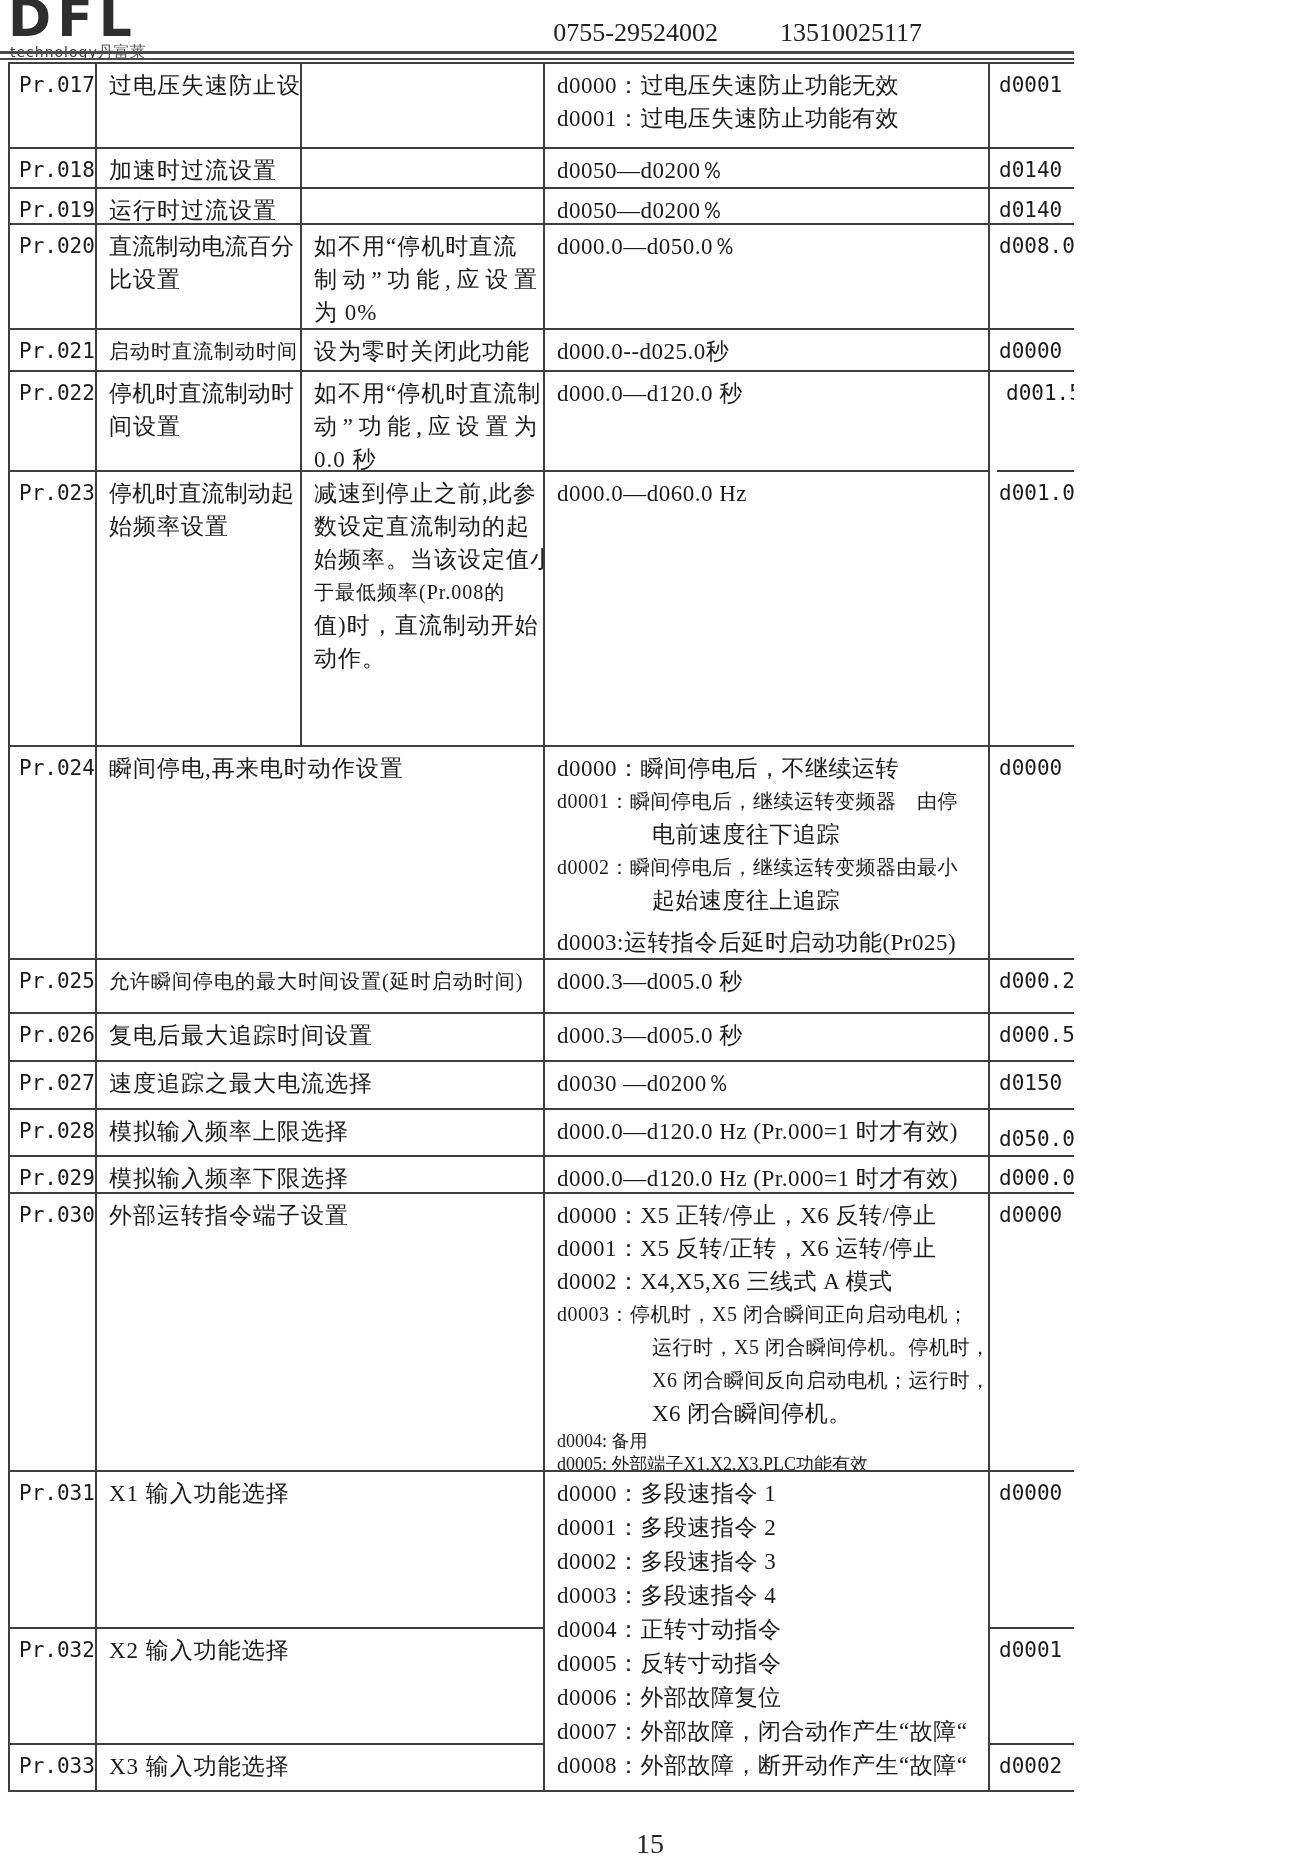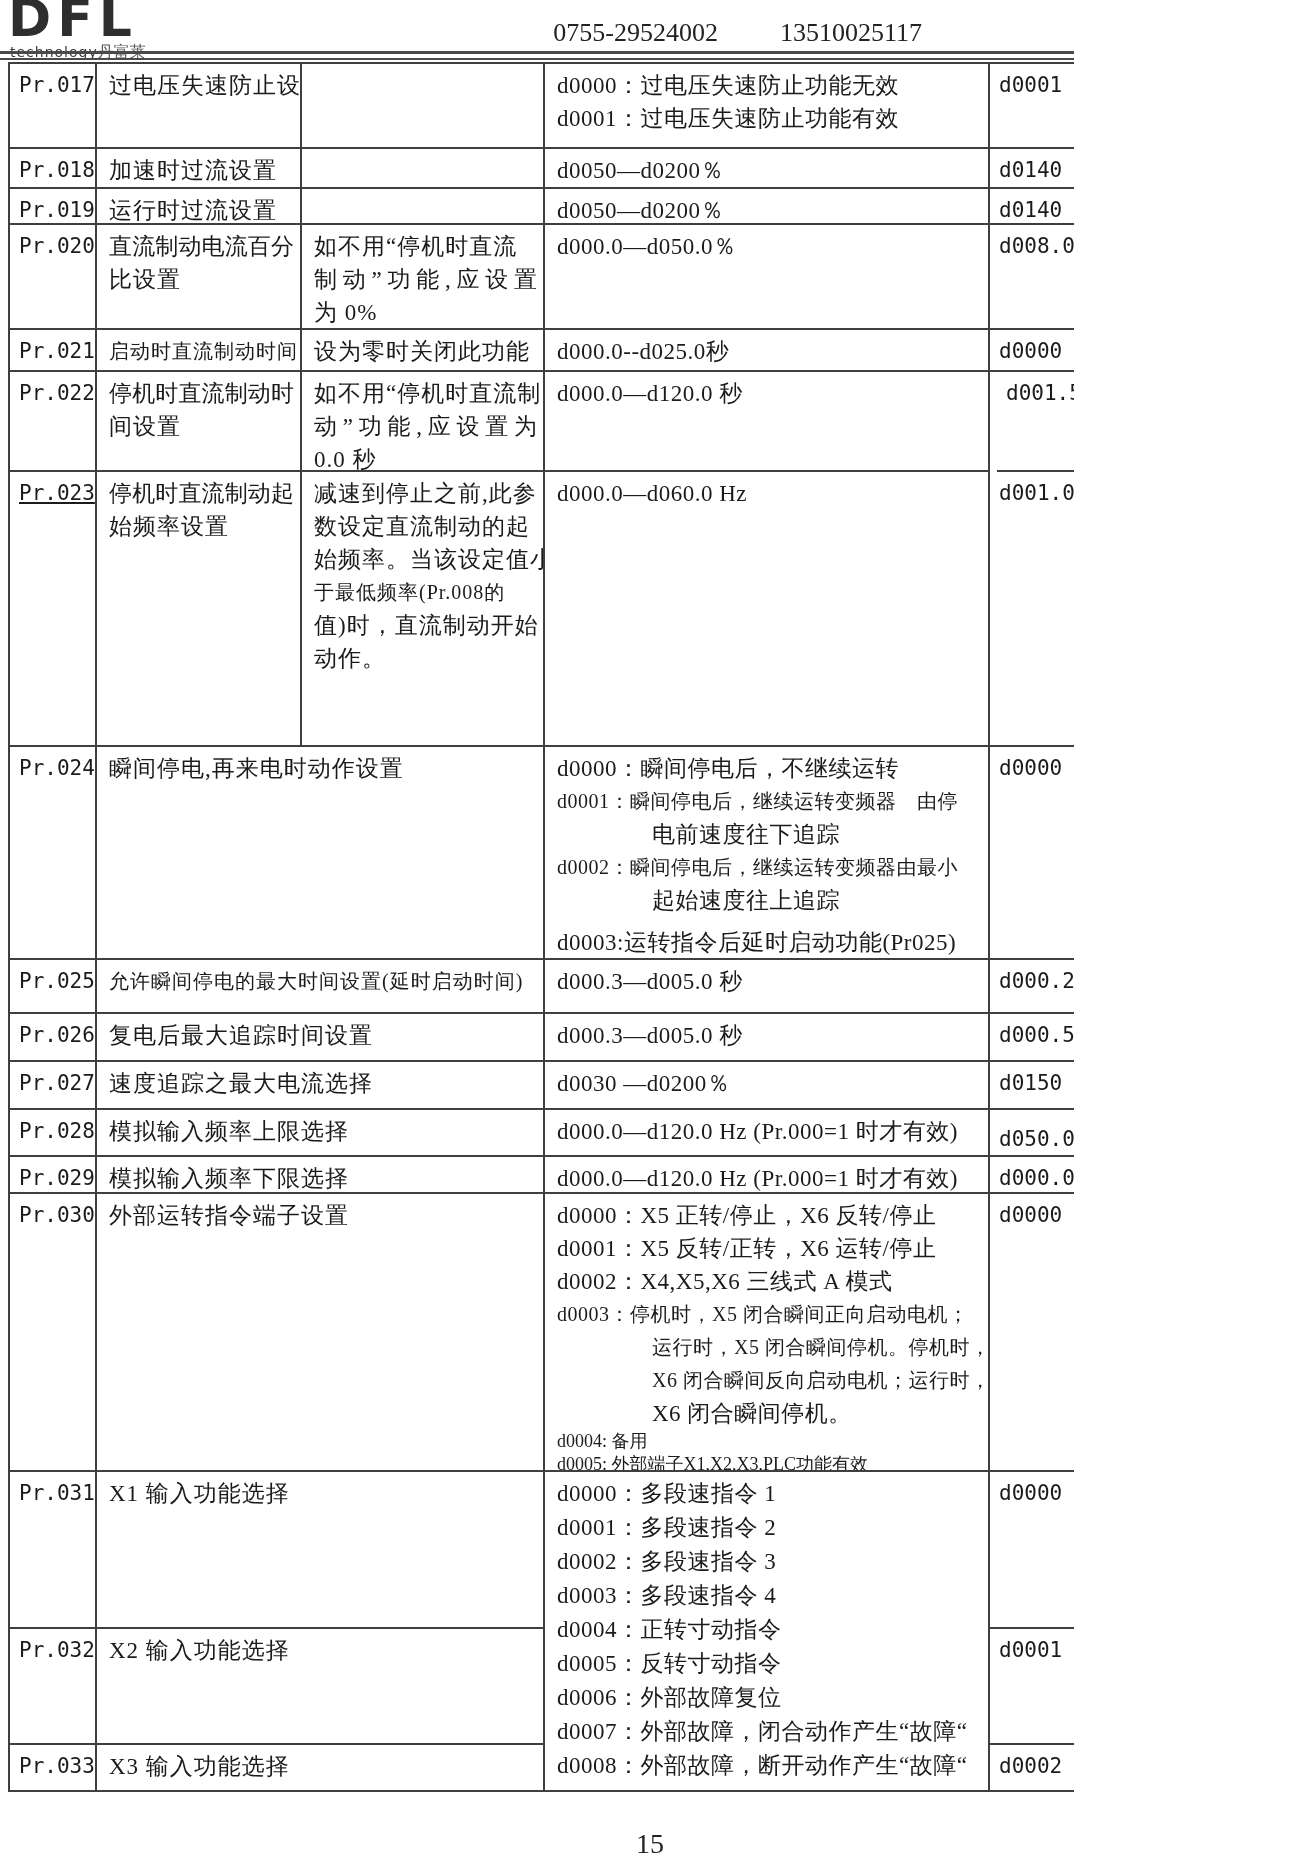--- a/index.html
+++ b/index.html
@@ -120,21 +120,21 @@
       </div>
       <div class="cell nt" style="grid-area: 6 / 3 / span 1;">
         <div class="line">如不用“停机时直流制</div>
         <div class="line j">动”功能,应设置为</div>
         <div class="line">0.0 秒</div>
       </div>
       <div class="cell ds" style="grid-area: 6 / 4 / span 1;">
         <div class="line">d000.0—d120.0 秒</div>
       </div>
       <div class="cell df nr" style="grid-area: 6 / 5 / span 1; margin-left: 7px;">d001.5</div>
-      <div class="cell id" style="grid-area: 7 / 1 / span 1; text-decoration: underline;">Pr.023</div>
+      <div class="cell id" style="grid-area: 7 / 1 / span 1;">Pr.023</div>
       <div class="cell nm" style="grid-area: 7 / 2 / span 1;">
         <div class="line j">停机时直流制动起</div>
         <div class="line">始频率设置</div>
       </div>
       <div class="cell nt" style="grid-area: 7 / 3 / span 1;">
         <div class="line">减速到停止之前,此参</div>
         <div class="line">数设定直流制动的起</div>
         <div class="line">始频率。当该设定值小</div>
         <div class="line fit">于最低频率(Pr.008的</div>
         <div class="line">值)时，直流制动开始</div>

